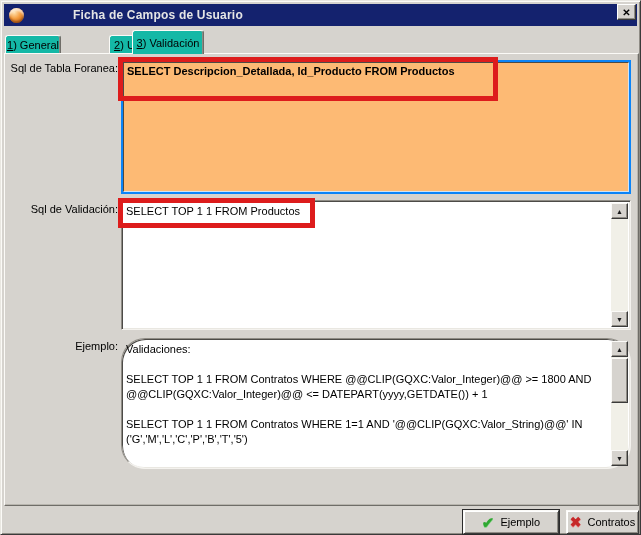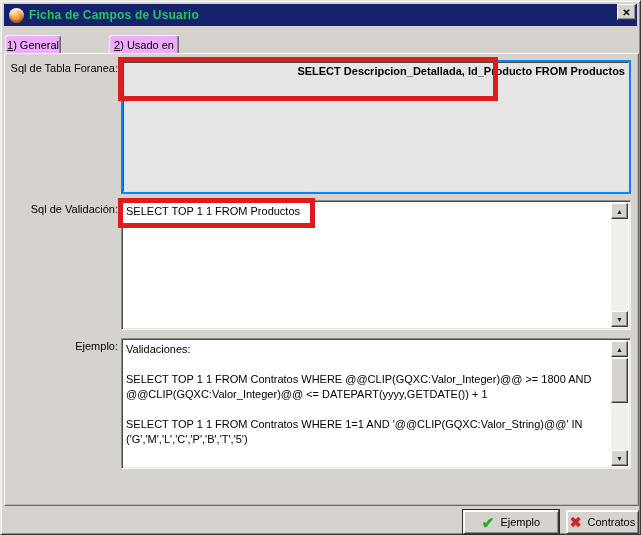--- a/index.html
+++ b/index.html
@@ -16,31 +16,31 @@
   .titlebar {
     position: absolute; left: 3px; top: 3px; right: 3px; height: 22px;
     background: #14226e;
     display: flex; align-items: center; padding: 0 3px;
   }
   .app-icon {
     width: 15px; height: 15px; border-radius: 50%; margin: 0 5px 0 2px; flex: 0 0 auto;
     background: radial-gradient(circle at 35% 30%, #ffe2b0, #f49b3c 45%, #a85410);
     box-shadow: inset 0 -2px 2px rgba(120,50,0,.55), inset 0 3px 2px rgba(255,255,255,.65);
   }
-  .title-text { color: #22c55e; font-weight: bold; font-size: 12px; letter-spacing: .2px; }
+  .title-text { color: #e5e5e5; font-weight: bold; font-size: 12px; letter-spacing: .2px; margin-left: 44px; }
   .close-btn {
     position: absolute; right: 4px; top: 3px; width: 19px; height: 16px;
     background: #d6d3ce; border: 1px solid; border-color: #fff #3a3a3a #3a3a3a #fff;
     box-shadow: inset -1px -1px 0 #8f8c85;
     display: flex; align-items: center; justify-content: center;
     font-size: 10px; font-weight: bold; color: #000; cursor: default;
   }
 
   .tab {
-    position: absolute; background: #f0abfc;
+    position: absolute; background: #14b8a6;
     border: 1px solid; border-color: #fbfaf7 #6f6d68 #d6d3ce #fbfaf7;
     border-bottom: none; border-radius: 3px 3px 0 0;
     display: flex; align-items: center; justify-content: center;
     font-size: 11px; white-space: nowrap; padding: 0 7px;
     box-shadow: inset -1px 0 0 #8f8c85;
   }
   .tab.inactive { top: 34px; height: 19px; }
   .tab.active { top: 29px; height: 24px; z-index: 3; font-weight: normal;
     box-shadow: inset -1px 0 0 #8f8c85, 0 2px 0 #d6d3ce; }
   .accel { text-decoration: underline; }
@@ -59,21 +59,21 @@
 
   .sunken {
     border: 1px solid; border-color: #8f8c85 #f4f2ee #f4f2ee #8f8c85;
     box-shadow: inset 1px 1px 0 #4d4b47, inset -1px -1px 0 #e9e7e1;
   }
   .field { position: absolute; background: #fff; z-index: 2; }
   .field-text { padding: 3px 4px; white-space: pre-wrap; line-height: 15px; }
 
   .focus-field {
     position: absolute; z-index: 2;
-    border: 2px solid #0b84f8; background: #e5e5e5; text-align: right;
+    border: 2px solid #0b84f8; background: #fdba74;
   }
   .focus-inner {
     position: absolute; inset: 0;
     border: 1px solid; border-color: #4d4b47 #cfe3f6 #cfe3f6 #4d4b47;
   }
   .focus-text { padding: 2px 3px; font-weight: bold; white-space: pre-wrap; }
 
   .annotation {
     position: absolute; border: 5px solid #dd1c1c; background: transparent; z-index: 5;
   }
@@ -122,20 +122,23 @@
   <div class="close-btn">
     <span>✕</span>
   </div>
 
   <div class="tab inactive" style="left:4px; width:56px;">
     <span><span class="accel">1</span><span>) General</span></span>
   </div>
   <div class="tab inactive" style="left:60px; width:70px;margin-left:48px;">
     <span><span class="accel">2</span><span>) Usado en</span></span>
   </div>
+  <div class="tab active" style="left:131px; width:72px;">
+    <span><span class="accel">3</span><span>) Validación</span></span>
+  </div>
 
   <div class="panel"></div>
 
   <div class="field-label" style="left:-33px; top:61px;">Sql de Tabla Foranea:</div>
   <div class="focus-field" style="left:120px; top:59px; width:510px; height:134px;">
     <div class="focus-inner">
       <div class="focus-text">SELECT Descripcion_Detallada, Id_Producto FROM Productos</div>
     </div>
   </div>
   <div class="annotation" style="left:117px; top:56px; width:380px; height:44px;"></div>
@@ -148,21 +151,21 @@
         <span>▲</span>
       </div>
       <div class="scroll-btn scroll-down">
         <span>▼</span>
       </div>
     </div>
   </div>
   <div class="annotation" style="left:117px; top:197px; width:197px; height:30px;"></div>
 
   <div class="field-label" style="left:-33px; top:339px;">Ejemplo:</div>
-  <div class="field sunken" style="left:120px; top:337px; width:510px; height:131px;">
+  <div class="field sunken" style="left:120px; top:337px; width:510px; height:131px;border-radius:24px;">
     <div class="field-text" style="margin-right:20px;">Validaciones:
 
 SELECT TOP 1 1 FROM Contratos WHERE @@CLIP(GQXC:Valor_Integer)@@ &gt;= 1800 AND
 @@CLIP(GQXC:Valor_Integer)@@ &lt;= DATEPART(yyyy,GETDATE()) + 1
 
 SELECT TOP 1 1 FROM Contratos WHERE 1=1 AND '@@CLIP(GQXC:Valor_String)@@' IN
 ('G','M','L','C','P','B','T','5')</div>
     <div class="scrollbar">
       <div class="scroll-btn scroll-up">
         <span>▲</span>

